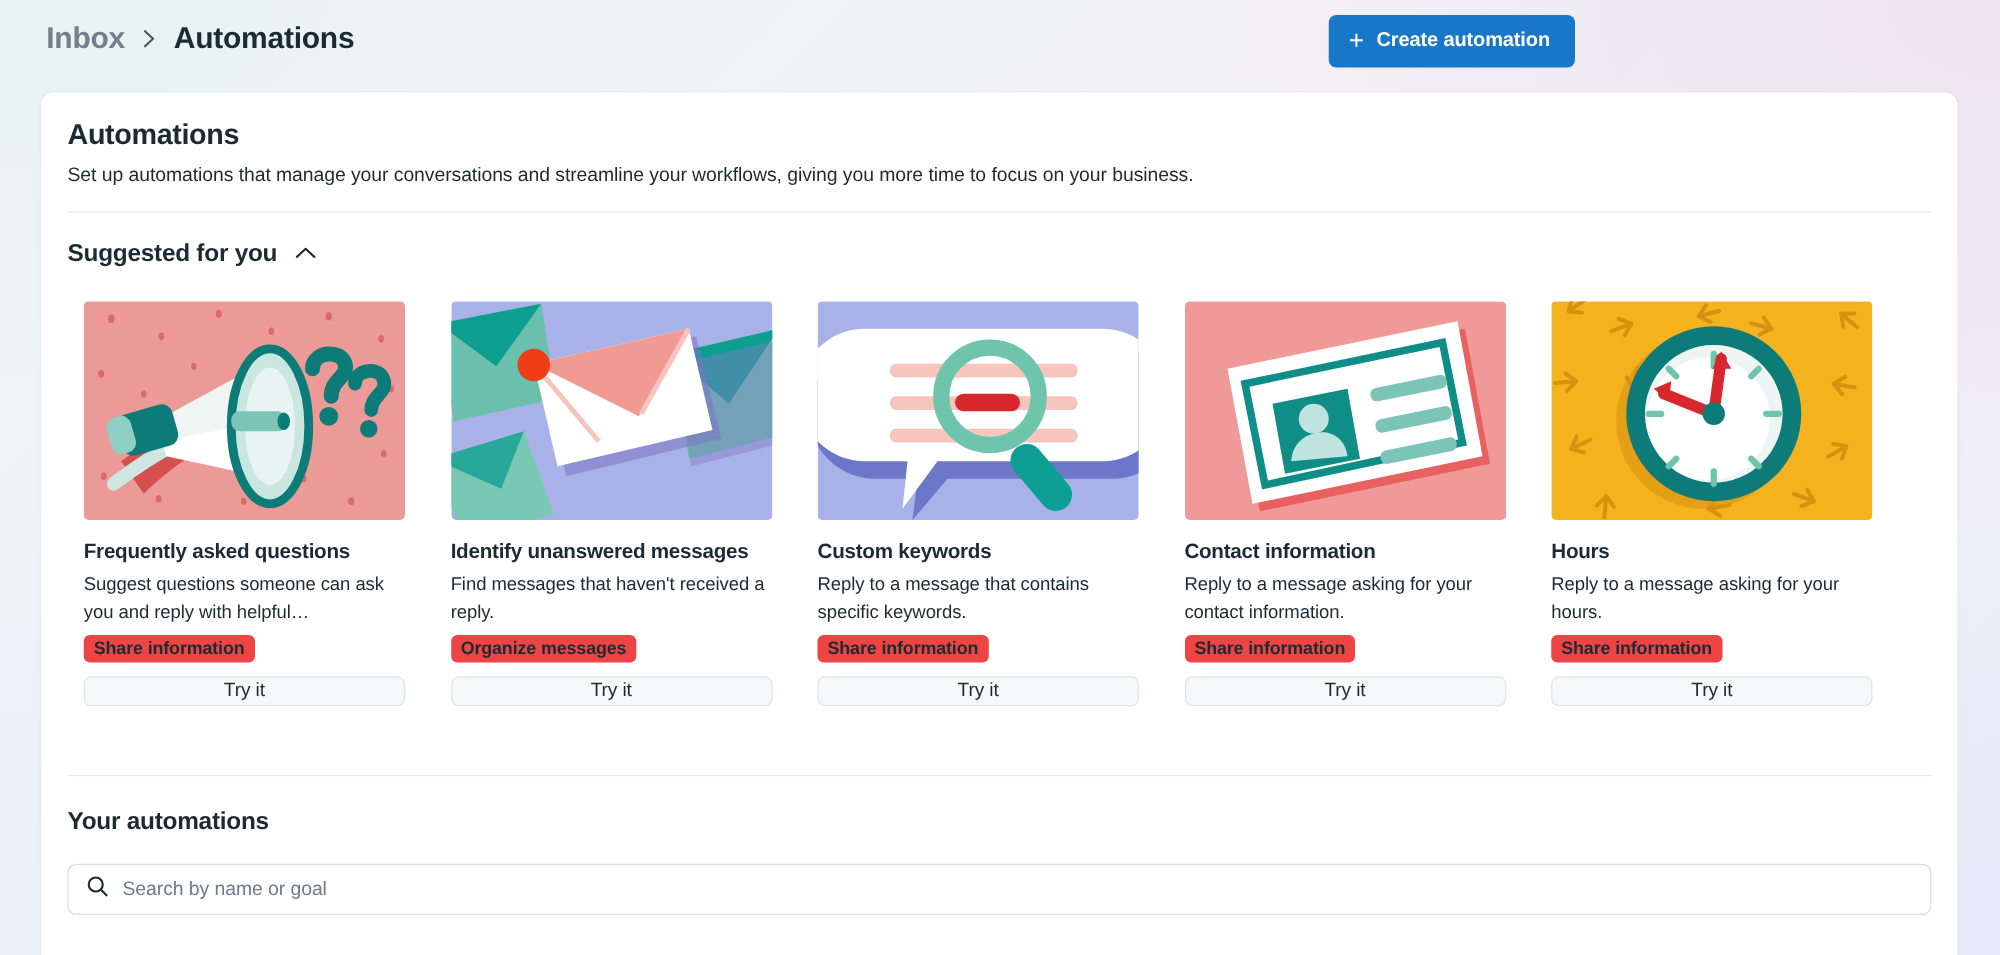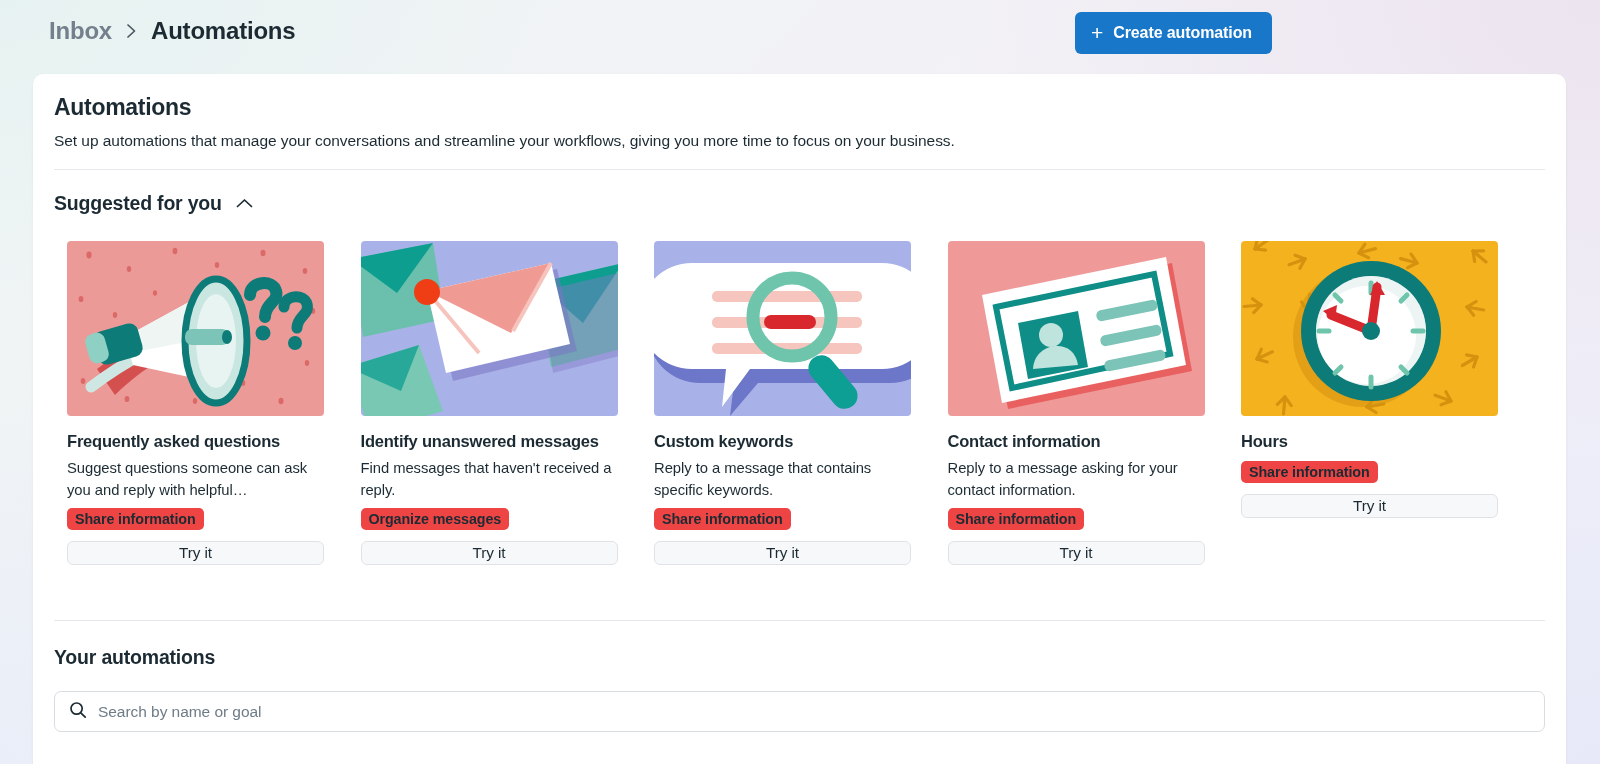--- a/index.html
+++ b/index.html
@@ -13,21 +13,21 @@
       radial-gradient(ellipse 900px 500px at 0% 0%, #e6f2f1 0%, rgba(230,242,241,0) 62%),
       radial-gradient(ellipse 1000px 700px at 100% 0%, #ece4ef 0%, rgba(236,228,239,0) 65%),
       radial-gradient(ellipse 900px 700px at 100% 100%, #e7e9f8 0%, rgba(231,233,248,0) 60%),
       radial-gradient(ellipse 700px 600px at 0% 100%, #e9eef8 0%, rgba(233,238,248,0) 60%),
       linear-gradient(135deg, #eef5f4 0%, #f3f1f6 50%, #edeef9 100%);
     position: relative;
   }
 
   
   #topbar {
-    position: absolute; left: 16px; top: 0; width: 1288px; height: 68px;
+    position: absolute; left: 4px; top: 0; width: 1288px; height: 68px;
   }
   #breadcrumb {
     position: absolute; left: 33px; top: 17px;
     display: flex; align-items: center; gap: 13px;
   }
   .crumb-muted {
     font-size: 24px; font-weight: 700; color: #737f8c; letter-spacing: -0.2px;
   }
   .crumb-sep { display: flex; align-items: center; color: #4a5763; }
   .crumb-current {
@@ -395,20 +395,21 @@
 
           <path d="M130 90 L136 46" stroke="#d9272e" stroke-width="9" stroke-linecap="round"></path>
           <path d="M136 40 L129 54 L144 54 Z" fill="#d9272e"></path>
 
           <path d="M130 90 L90 74" stroke="#d9272e" stroke-width="9" stroke-linecap="round"></path>
           <path d="M82 70 L96 64 L94 80 Z" fill="#d9272e"></path>
           <circle cx="130" cy="90" r="9" fill="#0d7b78"></circle>
         </svg>
       </div>
       <div class="card-title">Hours</div>
+      <div class="card-desc">Reply to a message asking for your hours.</div>
       <span class="card-tag-wrap"><span class="card-tag">Share information</span></span>
       <button class="try-btn">Try it</button>
     </div>
 
   </div>
 
   <div class="divider" id="divider-2"></div>
 
   <div id="your-automations-title">Your automations</div>
 

